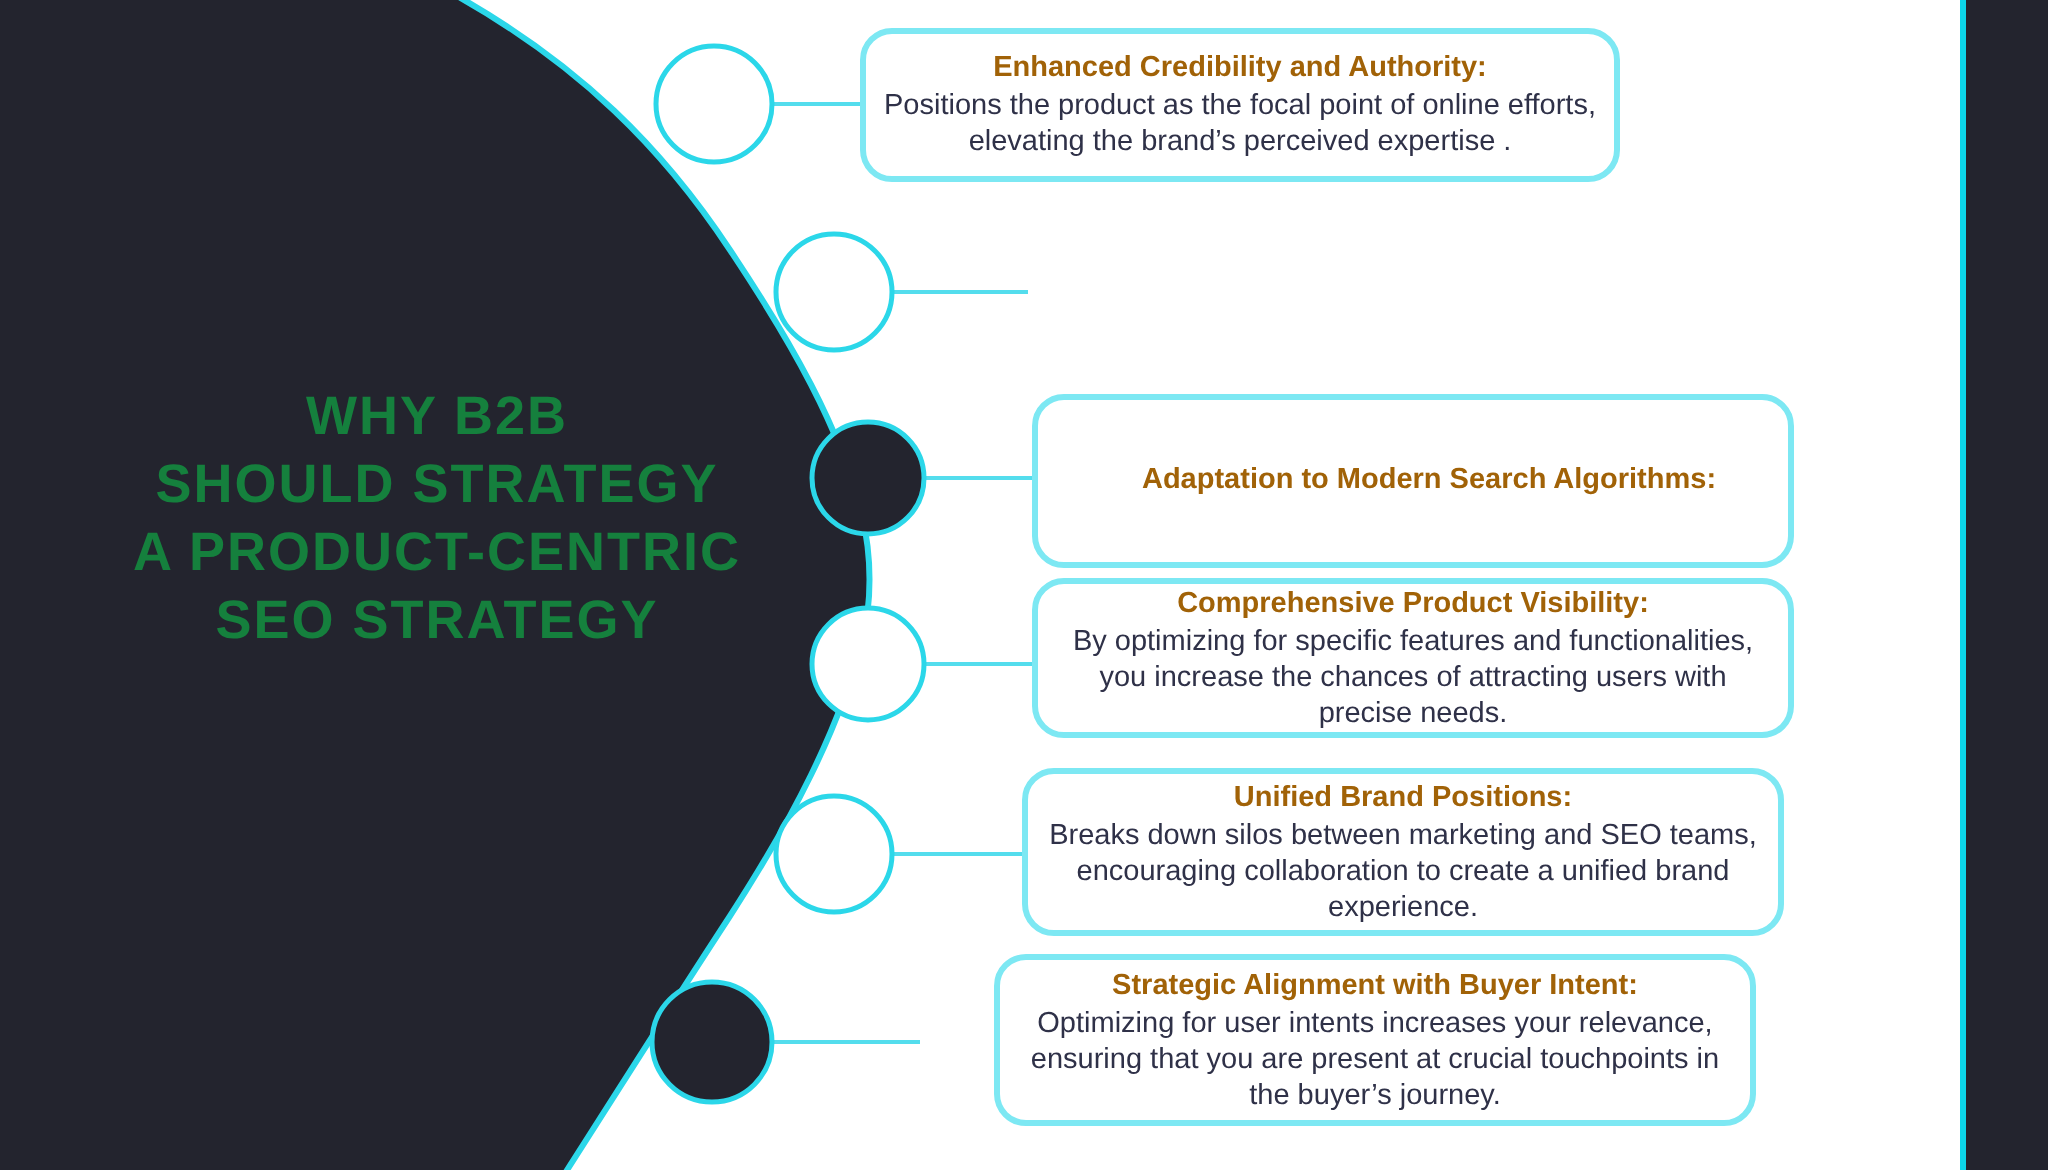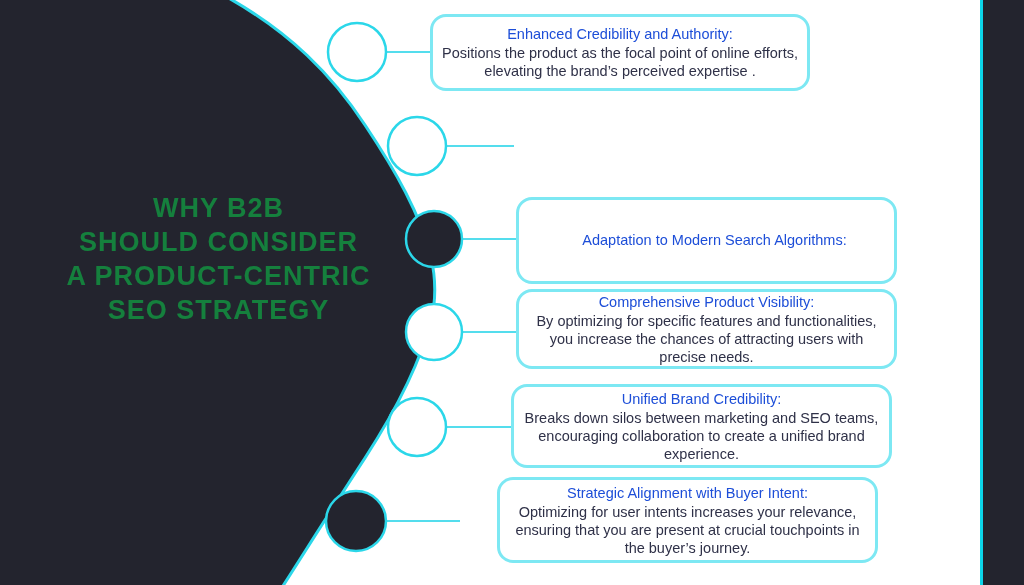--- a/index.html
+++ b/index.html
@@ -56,23 +56,23 @@
     display: flex;
     flex-direction: column;
     justify-content: center;
     text-align: center;
     padding: 4px 8px;
     color: #2f3148;
     font-size: 14.5px;
     line-height: 18px;
   }
   .benefit-title {
-    font-weight: normal;
+    font-weight: bold;
     margin-bottom: 1px;
-    color: #1d4ed8;
+    color: #a16207;
   }
   .box-1 { left: 430px; top: 14px;  width: 380px; height: 77px; }
   .box-2 { left: 511px; top: 103px; width: 381px; height: 84px; }
   .box-3 { left: 516px; top: 197px; width: 381px; height: 87px; padding-left: 24px; }
   .box-4 { left: 516px; top: 289px; width: 381px; height: 80px; }
   .box-5 { left: 511px; top: 384px; width: 381px; height: 84px; }
   .box-6 { left: 457px; top: 477px; width: 381px; height: 86px; margin-left: 40px; }
 </style>
 </head>
 <body>
@@ -101,42 +101,42 @@
     <circle cx="434" cy="239" r="28" fill="#23242e" stroke="#2bd7e9" stroke-width="2.5"></circle>
     <circle cx="434" cy="332" r="28" fill="#ffffff" stroke="#2bd7e9" stroke-width="2.5"></circle>
     <circle cx="417" cy="427" r="29" fill="#ffffff" stroke="#2bd7e9" stroke-width="2.5"></circle>
     <circle cx="356" cy="521" r="30" fill="#23242e" stroke="#2bd7e9" stroke-width="2.5"></circle>
   </svg>
 
   <div class="right-strip"></div>
 
   <div class="main-title">
     <div>WHY B2B</div>
-    <div>SHOULD CONSIDER</div>
+    <div>SHOULD STRATEGY</div>
     <div>A PRODUCT-CENTRIC</div>
     <div>SEO STRATEGY</div>
   </div>
 
   <div class="benefit-box box-1">
     <div class="benefit-title">Enhanced Credibility and Authority:</div>
     <div class="benefit-body">Positions the product as the focal point of online efforts, elevating the brand’s perceived expertise .</div>
   </div>
 
 
   <div class="benefit-box box-3">
     <div class="benefit-title">Adaptation to Modern Search Algorithms:</div>
   </div>
 
   <div class="benefit-box box-4">
     <div class="benefit-title">Comprehensive Product Visibility:</div>
     <div class="benefit-body">By optimizing for specific features and functionalities, you increase the chances of attracting users with precise needs.</div>
   </div>
 
   <div class="benefit-box box-5">
-    <div class="benefit-title">Unified Brand Credibility:</div>
+    <div class="benefit-title">Unified Brand Positions:</div>
     <div class="benefit-body">Breaks down silos between marketing and SEO teams, encouraging collaboration to create a unified brand experience.</div>
   </div>
 
   <div class="benefit-box box-6">
     <div class="benefit-title">Strategic Alignment with Buyer Intent:</div>
     <div class="benefit-body">Optimizing for user intents increases your relevance, ensuring that you are present at crucial touchpoints in the buyer’s journey.</div>
   </div>
 
 </div>
 

